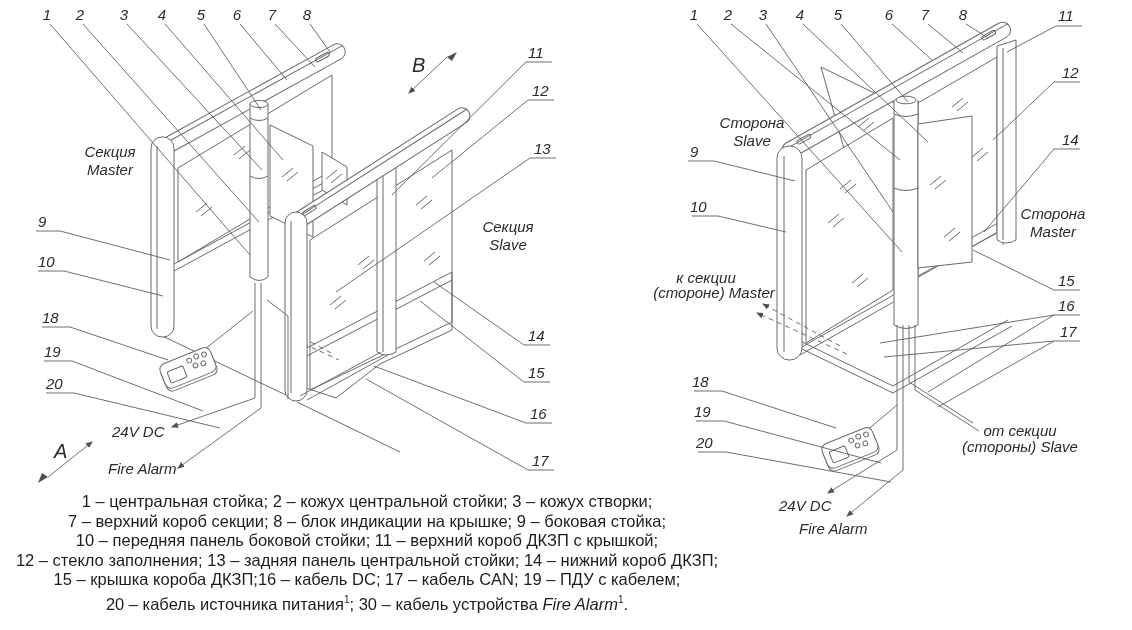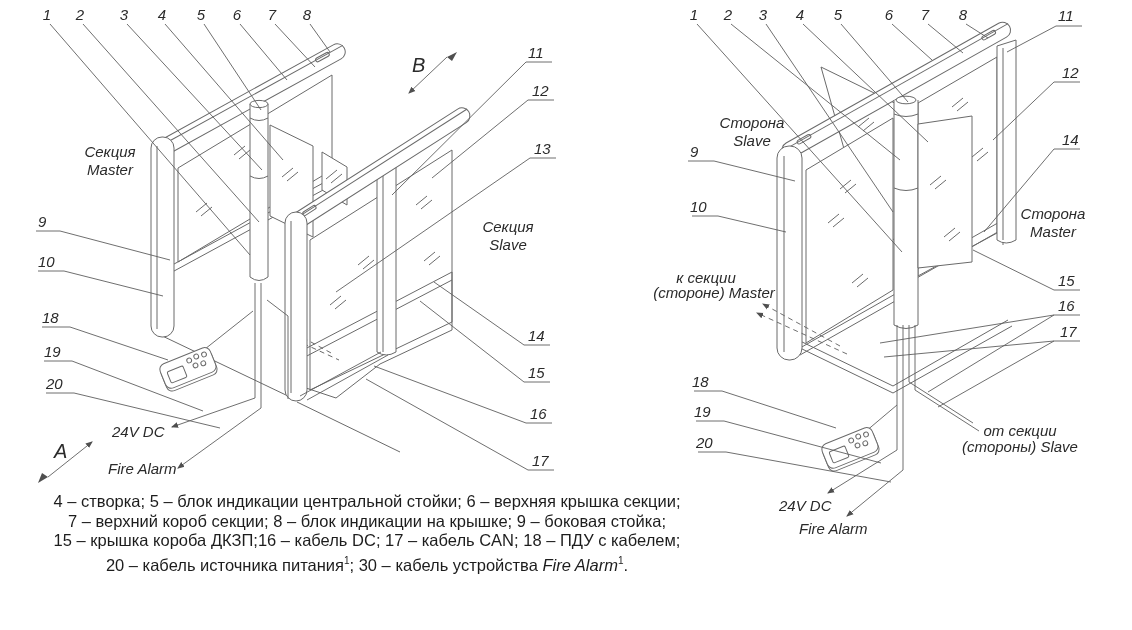--- a/index.html
+++ b/index.html
@@ -216,18 +216,20 @@
     <text class="lbl" x="706" y="283" text-anchor="middle">к секции</text>
     <text class="lbl" x="714" y="298" text-anchor="middle">(стороне) Master</text>
     <text class="lbl" x="1020" y="436" text-anchor="middle">от секции</text>
     <text class="lbl" x="1020" y="452" text-anchor="middle">(стороны) Slave</text>
     <text class="lbl" x="779" y="511">24V DC</text>
     <text class="lbl" x="799" y="534">Fire Alarm</text>
   </g>
 </svg>
 
 <div id="legend">
-  <div>4 – створка; 5 – блок индикации центральной стойки; 6 – верхняя крышка секции;</div>
+  <div>1 – центральная стойка; 2 – кожух центральной стойки; 3 – кожух створки;</div>
   <div>7 – верхний короб секции; 8 – блок индикации на крышке; 9 – боковая стойка;</div>
-  <div>15 – крышка короба ДКЗП;16 – кабель DC; 17 – кабель CAN; 18 – ПДУ с кабелем;</div>
+  <div>10 – передняя панель боковой стойки; 11 – верхний короб ДКЗП с крышкой;</div>
+  <div>12 – стекло заполнения; 13 – задняя панель центральной стойки; 14 – нижний короб ДКЗП;</div>
+  <div>15 – крышка короба ДКЗП;16 – кабель DC; 17 – кабель CAN; 19 – ПДУ с кабелем;</div>
   <div><span>20 – кабель источника питания</span><sup>1</sup><span>; 30 – кабель устройства </span><span class="it">Fire Alarm</span><sup>1</sup><span>.</span></div>
 </div>
 </div>
 
 </body></html>

